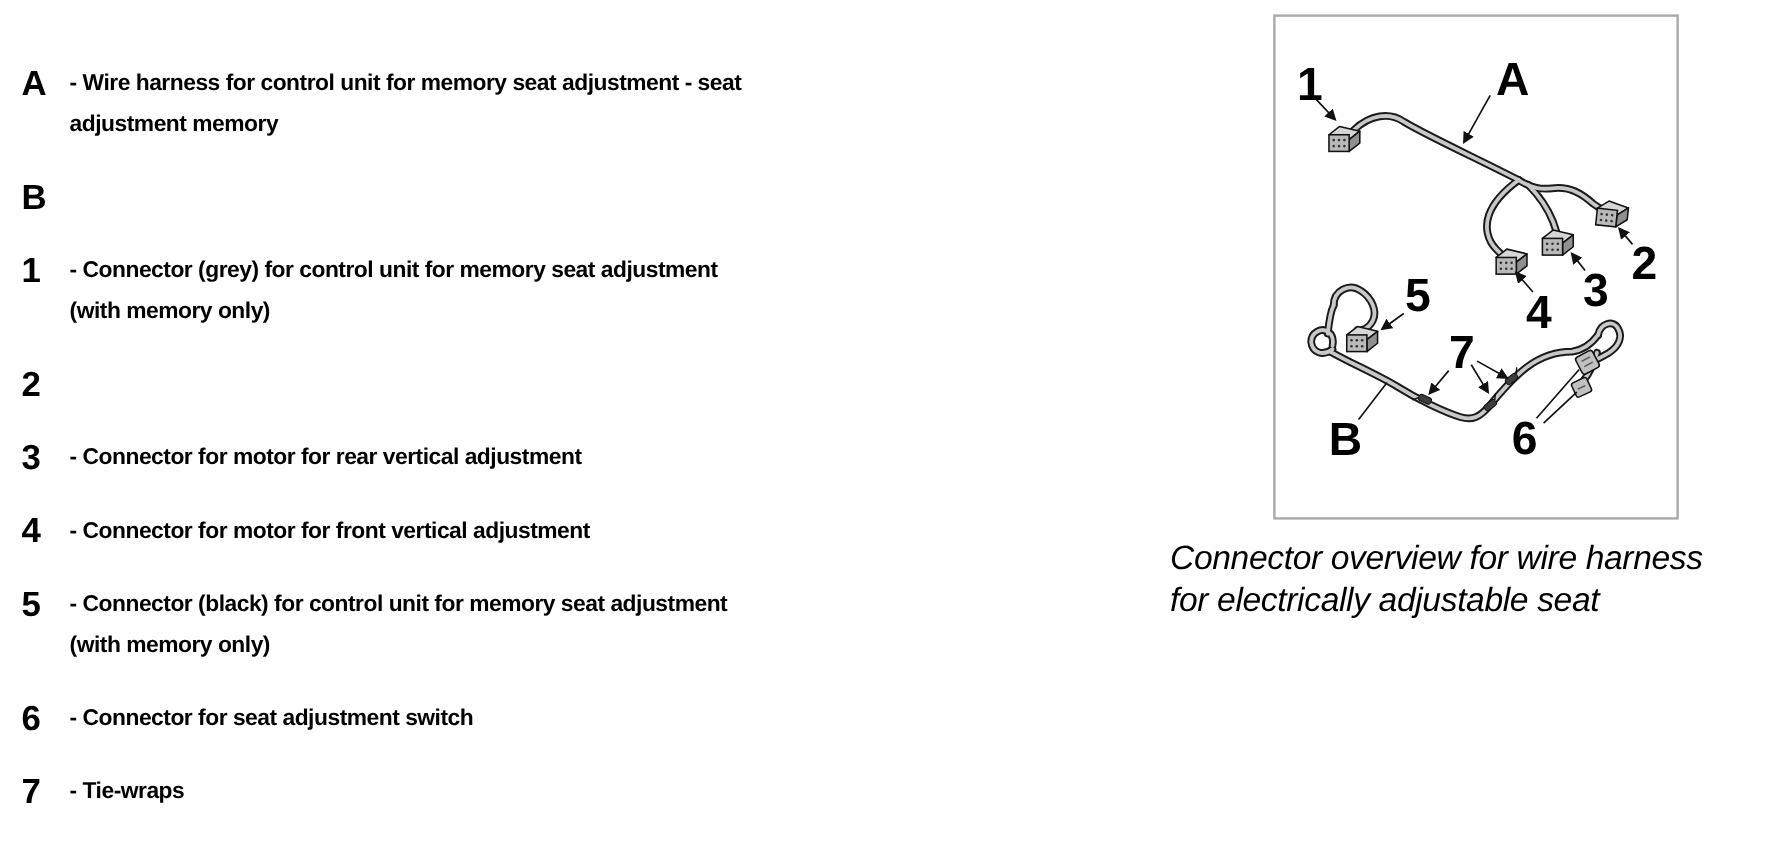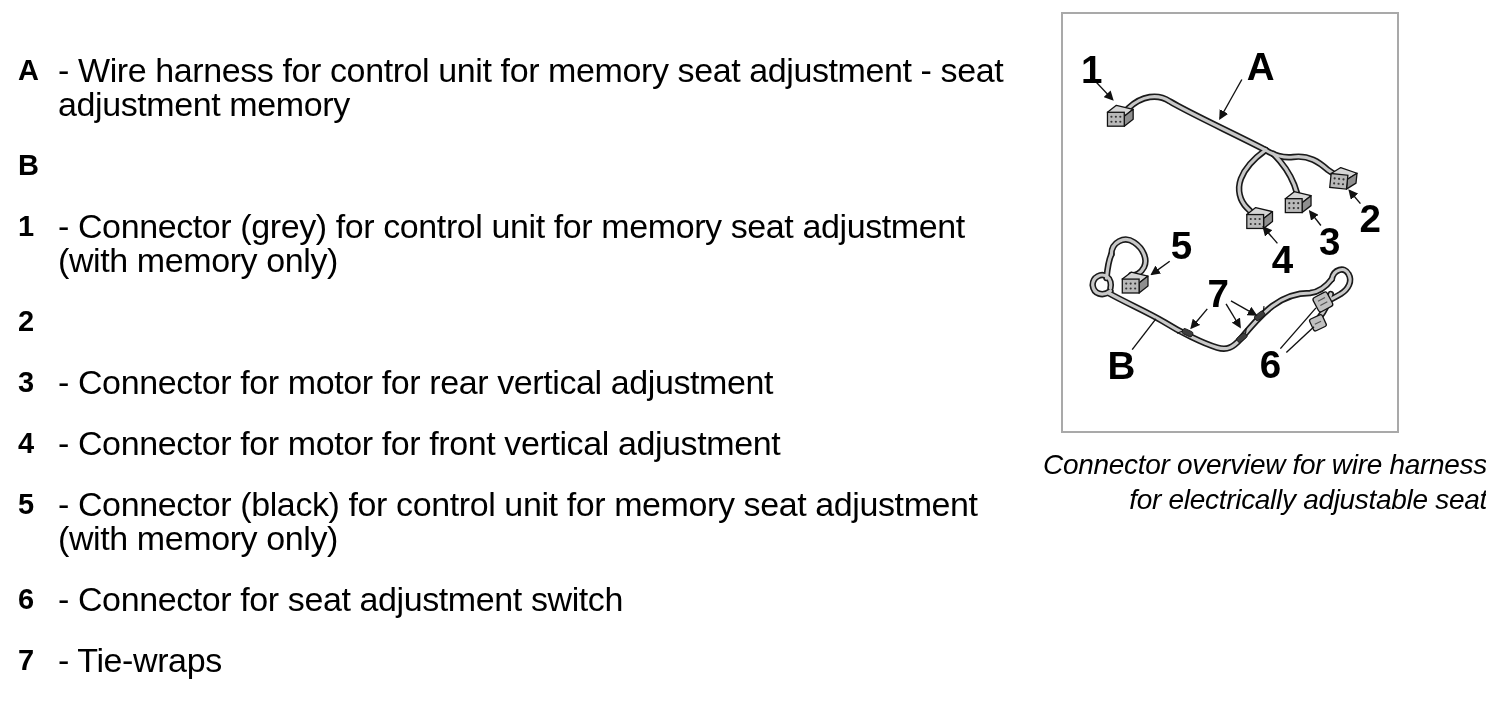--- a/index.html
+++ b/index.html
@@ -8,30 +8,30 @@
     font-family:"Liberation Sans","DejaVu Sans",sans-serif;color:#000;
     overflow:hidden;
   }
   
   .legend{position:absolute;left:0;top:53px;width:990px;}
   .legend-row{display:flex;align-items:flex-start;margin-bottom:27px;}
   .legend-label{
     flex:0 0 58px;box-sizing:border-box;padding-left:18px;
     font-weight:bold;font-size:29px;line-height:34px;letter-spacing:-0.4px;
   }
-  .legend-text{font-size:34px;line-height:34px;letter-spacing:-0.4px;}
+  .legend-text{font-size:19px;line-height:34px;letter-spacing:-0.4px;font-weight:bold;}
   .legend-line{white-space:nowrap;}
   
   .figure-box{
     position:absolute;left:1061px;top:12px;width:338px;height:421px;
     border:2px solid #a9a9a9;box-sizing:border-box;background:#fff;
   }
   .figure-box svg{display:block;width:100%;height:100%;}
   .figure-caption{
-    position:absolute;left:975px;top:447px;width:512px;text-align:right;
+    position:absolute;left:975px;top:447px;width:512px;text-align:left;
     font-style:italic;font-size:28px;line-height:35px;letter-spacing:-0.3px;
   }
   .wire-outline{fill:none;stroke:#1a1a1a;stroke-width:6.5;stroke-linecap:round;stroke-linejoin:round;}
   .wire-core{fill:none;stroke:#c8c8c8;stroke-width:3.2;stroke-linecap:round;stroke-linejoin:round;}
   .leader{stroke:#111;stroke-width:1.4;}
   .callout{font-family:"Liberation Sans","DejaVu Sans",sans-serif;font-weight:bold;font-size:39px;fill:#000;text-anchor:middle;}
 </style>
 </head>
 <body>
 

